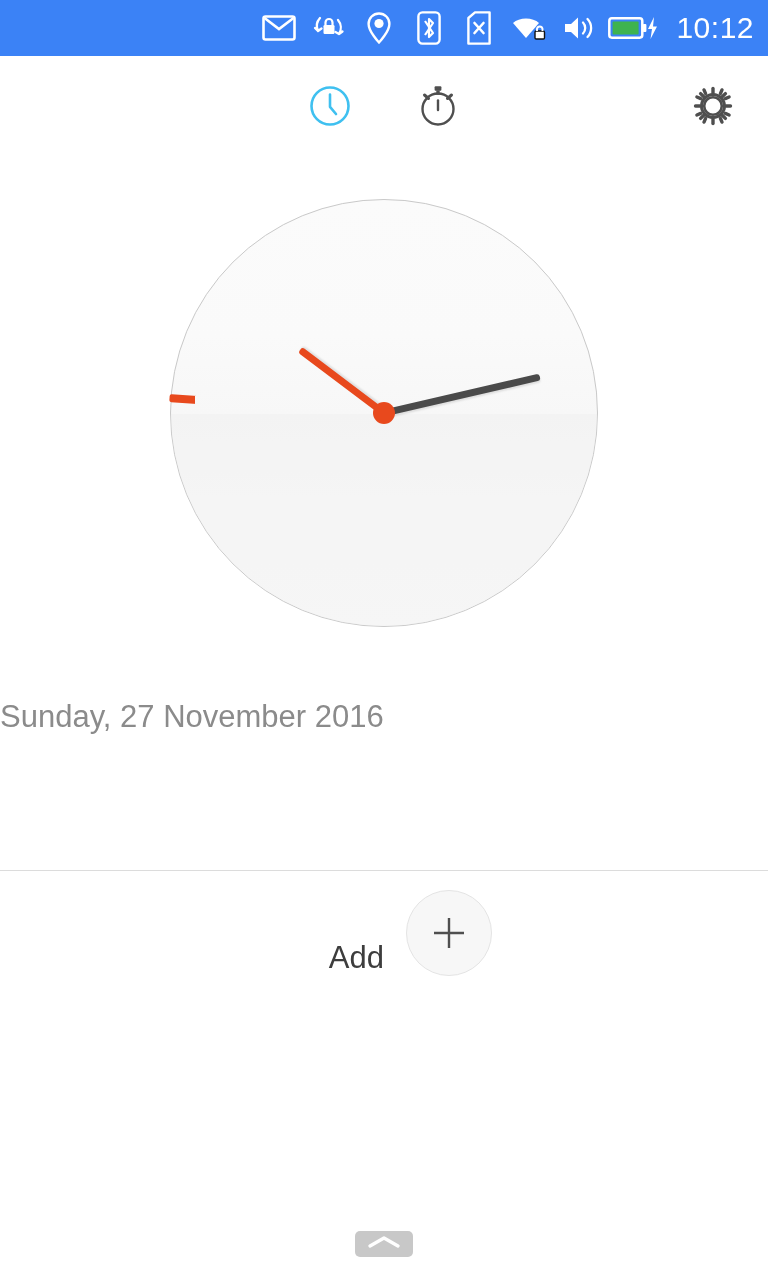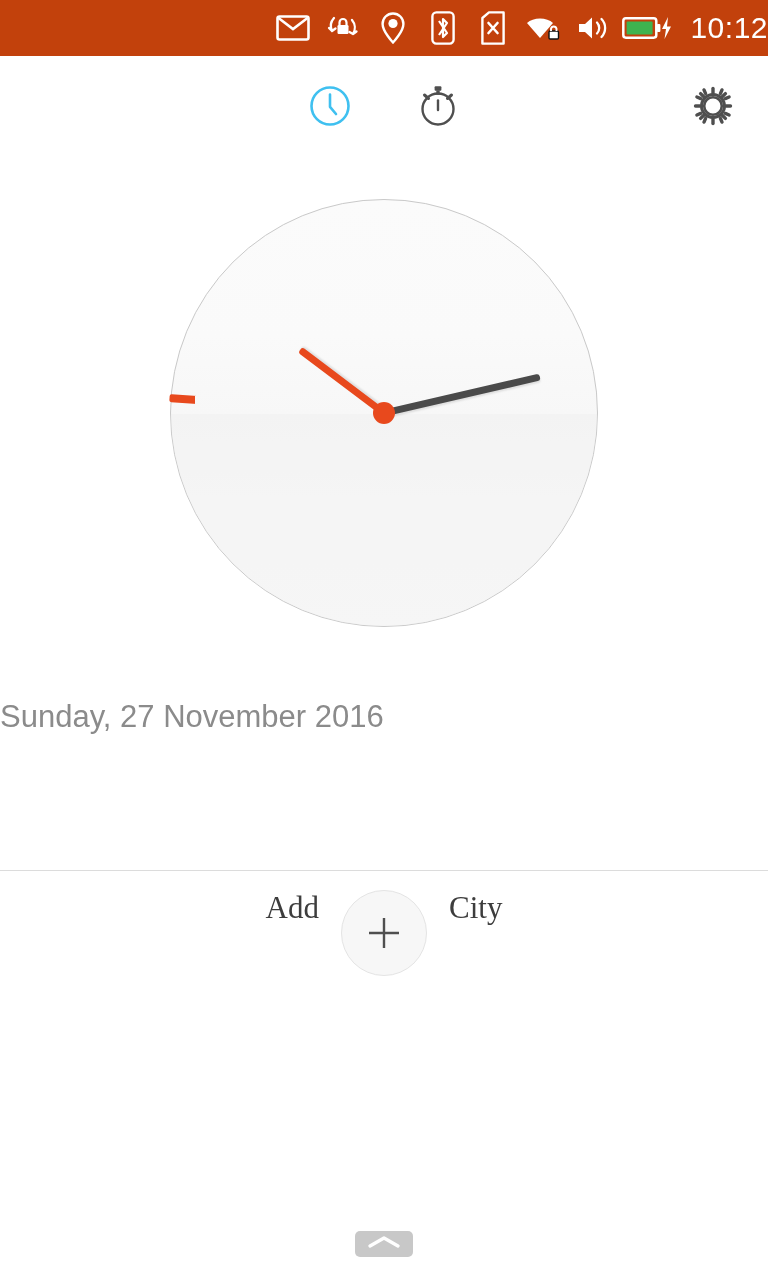--- a/index.html
+++ b/index.html
@@ -7,22 +7,23 @@
     width:768px; height:1280px;
     background:#ffffff;
     font-family:"Liberation Sans", sans-serif;
     overflow:hidden;
   }
 
   
   .statusbar{
     position:absolute; top:0; left:0;
     width:768px; height:56px;
-    background:#c2410c;
+    background:#3b82f6;
     display:flex; align-items:center; justify-content:flex-end;
+    padding-right:14px;
   }
   .sb-icons{ display:flex; align-items:center; gap:0px; }
   .sb-ico{
     width:50px; height:40px;
     display:flex; align-items:center; justify-content:center;
   }
   .sb-ico svg{ display:block; }
   .sb-clock{
     color:#ffffff;
     font-size:30px;
@@ -121,21 +122,21 @@
   .divider{
     position:absolute;
     left:0; top:870px; width:768px; height:1px;
     background:#dcdcdc;
   }
 
   
   .addrow{
     position:absolute;
     left:0; top:890px; width:768px; height:86px;
-    display:flex; align-items:flex-start; justify-content:center;font-family:Liberation Serif, serif;
+    display:flex; align-items:flex-end; justify-content:center;
   }
   .addlabel{
     font-size:31px;
     color:#3d3d3d;
     width:130px; text-align:right;
     padding-right:22px;
   }
   .citylabel{
     font-size:31px;
     color:#3d3d3d;
@@ -303,21 +304,20 @@
 
 <div class="addrow">
   <div class="addlabel">Add</div>
   <div class="plusbtn">
     <span>
       <svg width="40" height="40" viewBox="0 0 40 40">
         <path d="M20 5 L20 35 M5 20 L35 20" stroke="#4f4f4f" stroke-width="2.4" stroke-linecap="butt"></path>
       </svg>
     </span>
   </div>
-  <div class="citylabel">City</div>
 </div>
 
 <div class="bottomhandle">
   <span>
     <svg width="40" height="18" viewBox="0 0 40 18">
       <path d="M6 13 L20 5 L34 13" fill="none" stroke="#ffffff" stroke-width="3.4" stroke-linecap="round" stroke-linejoin="round"></path>
     </svg>
   </span>
 </div>
 

